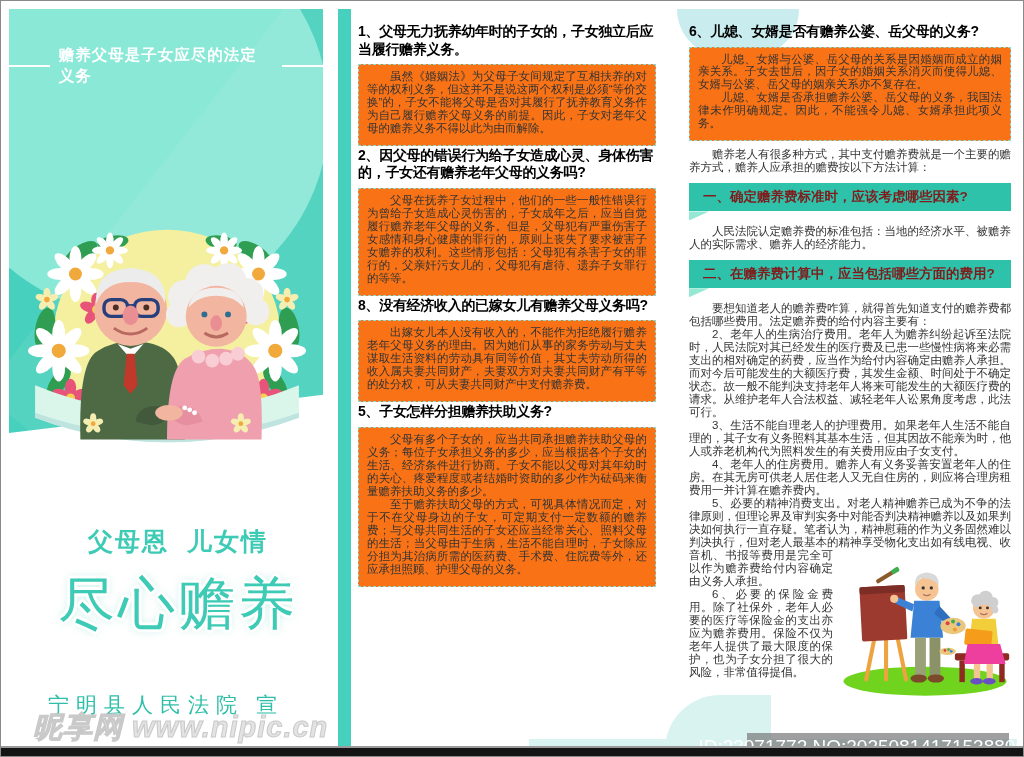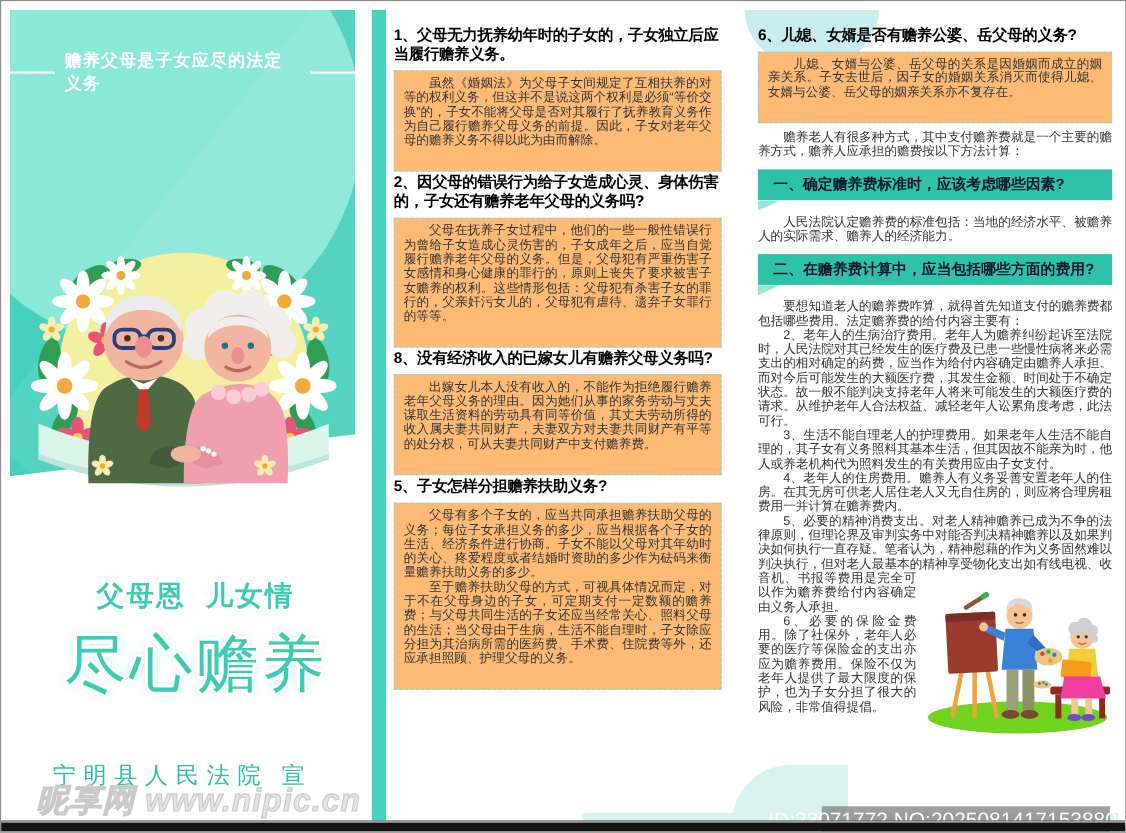--- a/index.html
+++ b/index.html
@@ -27,25 +27,25 @@
   .publisher{position:absolute;left:0;top:682px;width:100%;text-align:center;color:#2fbfa8;
              font-family:"Liberation Serif",serif;font-size:21px;letter-spacing:7px;}
   
   .divider{position:absolute;left:337px;top:8px;width:13px;height:737px;background:#47d0bd;}
   
   .col{position:absolute;top:22px;color:#333;}
   .col.mid{left:357px;width:298px;}
   .col.right{left:688px;width:322px;}
   .qtitle{margin:0 0 6px 0;font-size:14px;line-height:1.25;font-weight:bold;color:#000;letter-spacing:-0.3px;}
   .qa{margin-bottom:1px;}
-  .qbox{background:#fdba74;border:1px dashed #8fd9cf;padding:5px 8px 20px 8px;}
+  .qbox{background:#f97316;border:1px dashed #8fd9cf;padding:5px 8px 10px 8px;}
   .qbox p, .bodyp{margin:0;font-size:11.5px;line-height:1.13;text-align:justify;color:#333;}
   .indent{text-indent:2em;}
   .fee-intro{margin:7px 0 6px 0;}
-  .ribbon{position:relative;background:#2ec2ab;color:#0f172a;font-weight:bold;font-size:13.5px;
+  .ribbon{position:relative;background:#2ec2ab;color:#7f1d1d;font-weight:bold;font-size:13.5px;
           padding:5px 6px 5px 14px;margin:9px 0 14px 0;}
   .ribbon .fold{position:absolute;left:0;top:100%;width:20px;height:9px;background:#96e8d5;
           clip-path:polygon(0 0,100% 0,0 100%);}
   .illu2-float{float:right;width:172px;height:150px;margin:2px 0 0 6px;}
   .illu2-float svg{width:172px;height:150px;display:block;}
   
   .blob-tr{position:absolute;left:676px;top:8px;width:122px;height:48px;background:#c9ecee;
            border-radius:0 0 61px 61px;}
   .swoosh-b{position:absolute;left:528px;top:738px;width:488px;height:12px;background:#d9f3f1;}
   .swoosh-c{position:absolute;left:664px;top:694px;width:106px;height:55px;background:#d9f3f1;border-radius:90px 0 0 0;}
@@ -240,20 +240,21 @@
       </div>
     </section>
   </div>
 
   <div class="col right">
 
     <section class="qa">
       <h3 class="qtitle">6、儿媳、女婿是否有赡养公婆、岳父母的义务?</h3>
       <div class="qbox">
         <p class="indent">儿媳、女婿与公婆、岳父母的关系是因婚姻而成立的姻亲关系。子女去世后，因子女的婚姻关系消灭而使得儿媳、女婿与公婆、岳父母的姻亲关系亦不复存在。</p>
+        <p class="indent">儿媳、女婿是否承担赡养公婆、岳父母的义务，我国法律未作明确规定。因此，不能强令儿媳、女婿承担此项义务。</p>
       </div>
     </section>
 
     <p class="bodyp indent fee-intro">赡养老人有很多种方式，其中支付赡养费就是一个主要的赡养方式，赡养人应承担的赡费按以下方法计算：</p>
 
     <div class="ribbon">
       <span>一、确定赡养费标准时，应该考虑哪些因素?</span>
       <i class="fold"></i>
     </div>
     <p class="bodyp indent">人民法院认定赡养费的标准包括：当地的经济水平、被赡养人的实际需求、赡养人的经济能力。</p>

